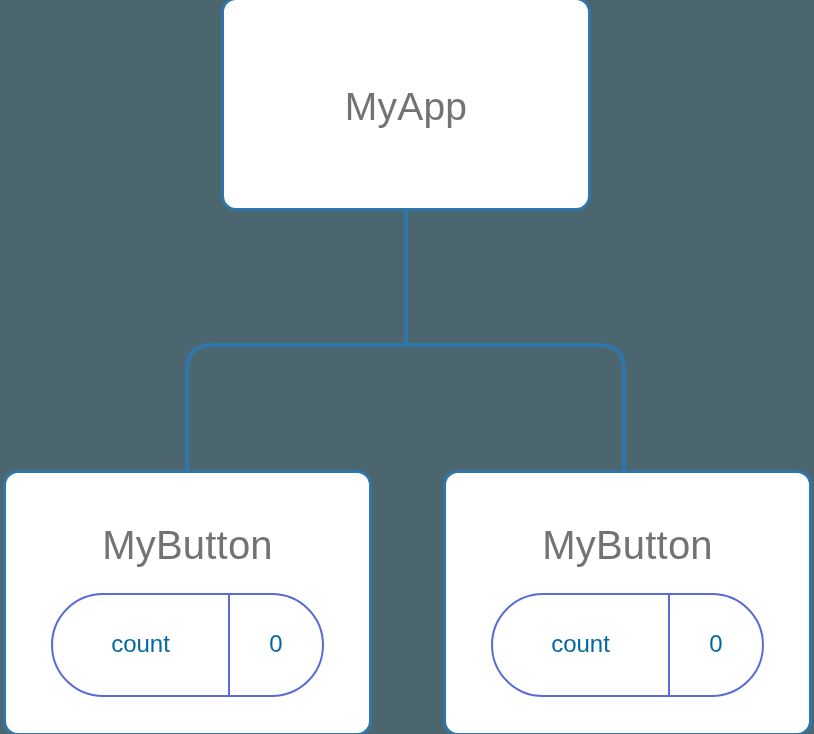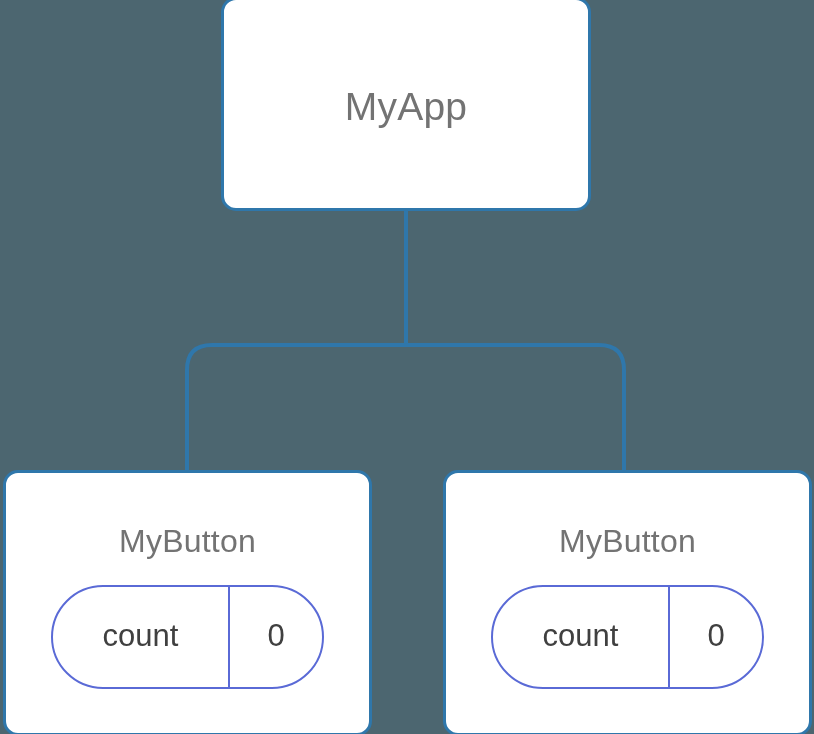--- a/index.html
+++ b/index.html
@@ -66,42 +66,42 @@
     font-weight: 400;
     letter-spacing: 0.2px;
     line-height: 1;
     white-space: nowrap;
   }
   #node-root .node-title {
     font-size: 39px;
     margin-top: 4px;
   }
   .child-title {
-    font-size: 32px;
+    font-size: 40px;
     margin-top: 52px;
   }
 
   
   .state-pill {
     box-sizing: border-box;
     margin-top: 28px;
     height: 104px;
     border: 2px solid #5a6ad6;
     border-radius: 52px;
     display: flex;
     align-items: stretch;
     background: transparent;
   }
   .pill-key,
   .pill-value {
     display: flex;
     align-items: center;
     justify-content: center;
-    color: #404040;
-    font-size: 31px;
+    color: #0369a1;
+    font-size: 24px;
     line-height: 1;
     white-space: nowrap;
   }
   .pill-key {
     width: 175px;
     padding-bottom: 3px;
   }
   .pill-value {
     width: 92px;
     border-left: 2px solid #5a6ad6;

